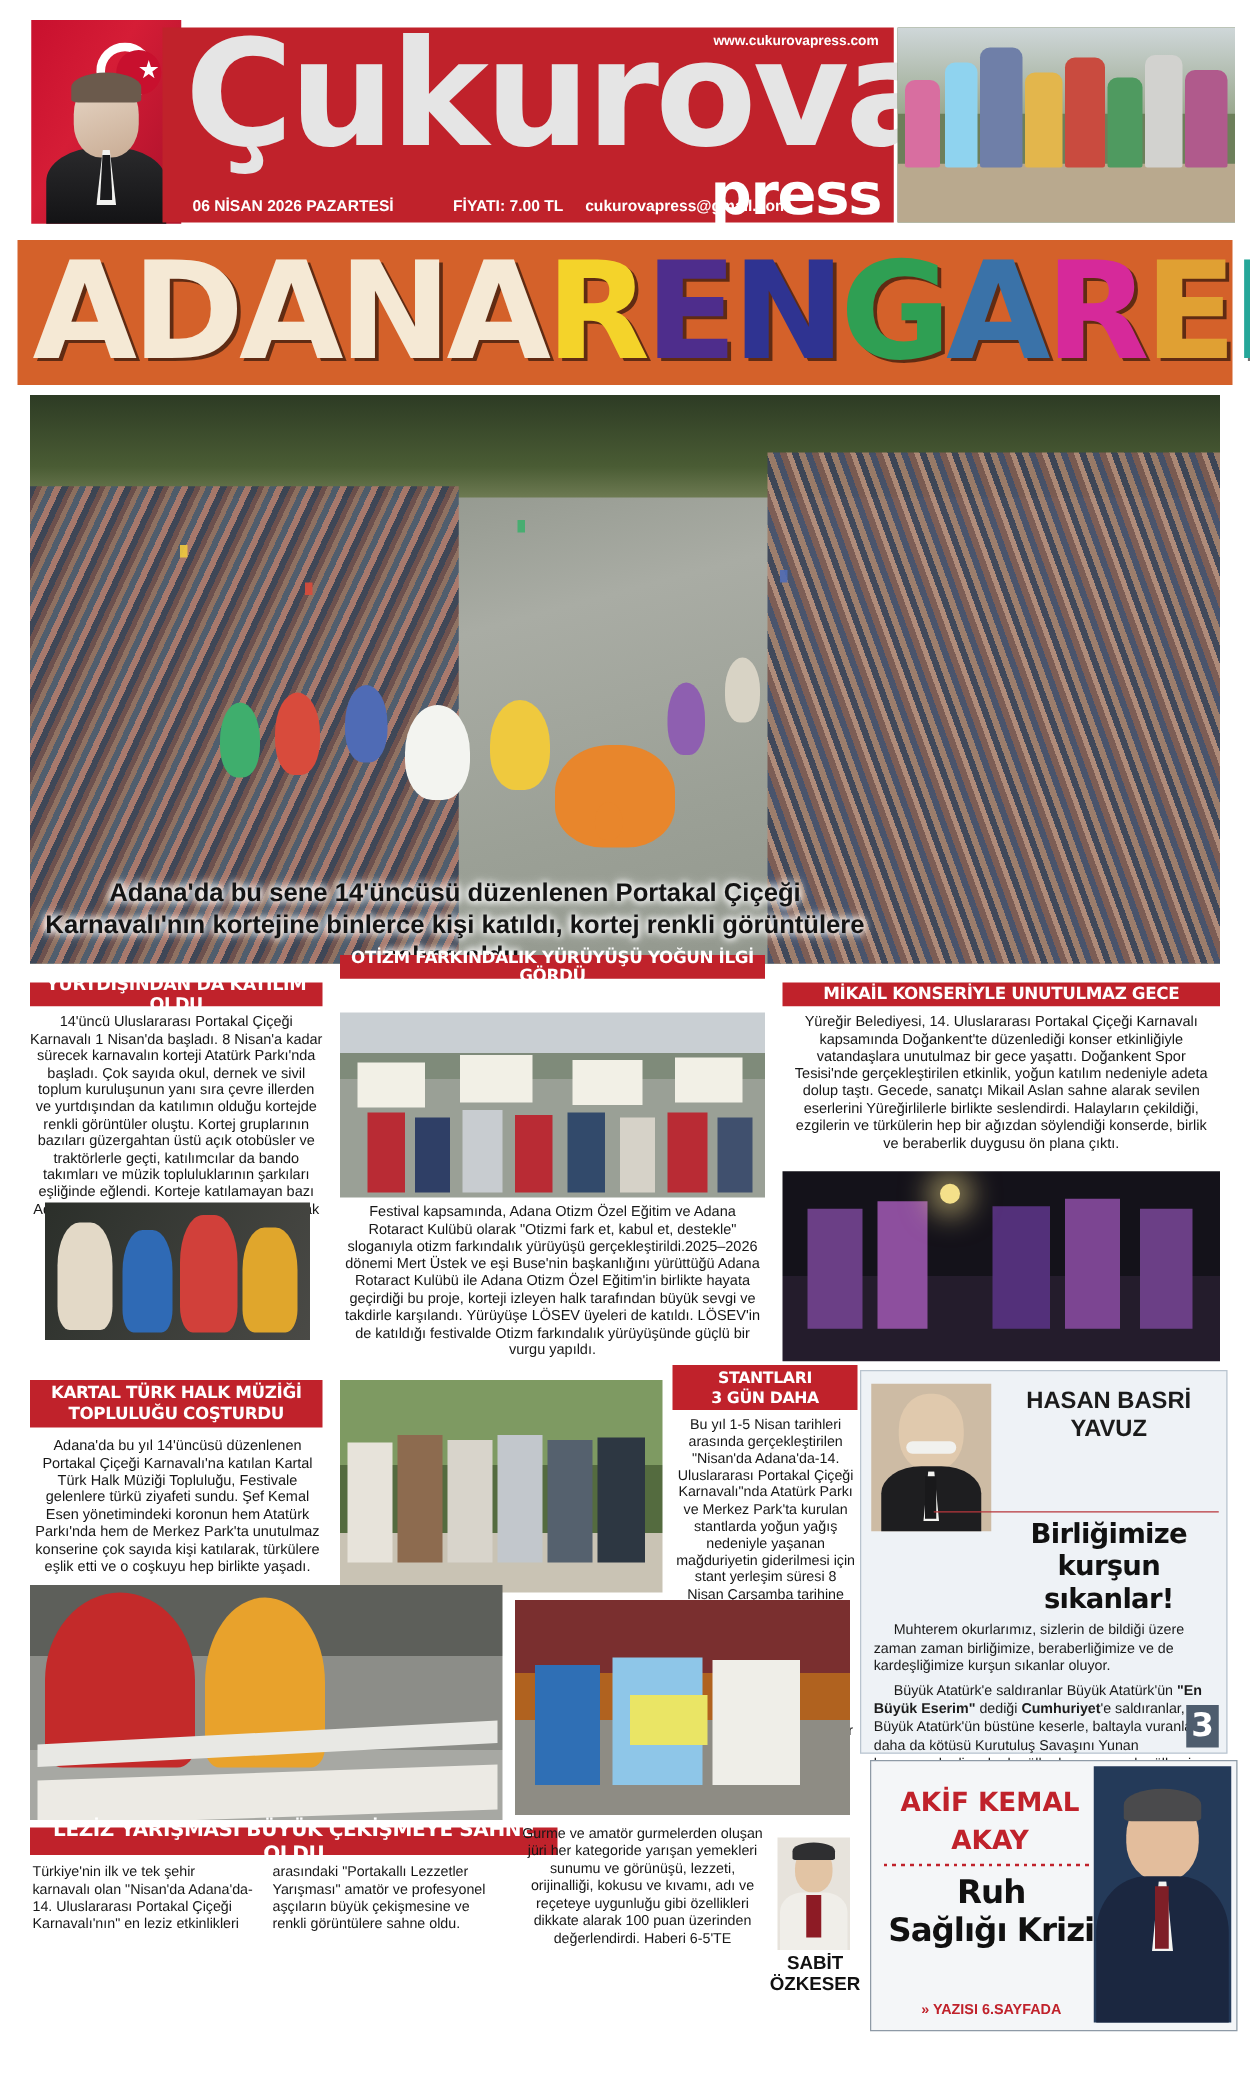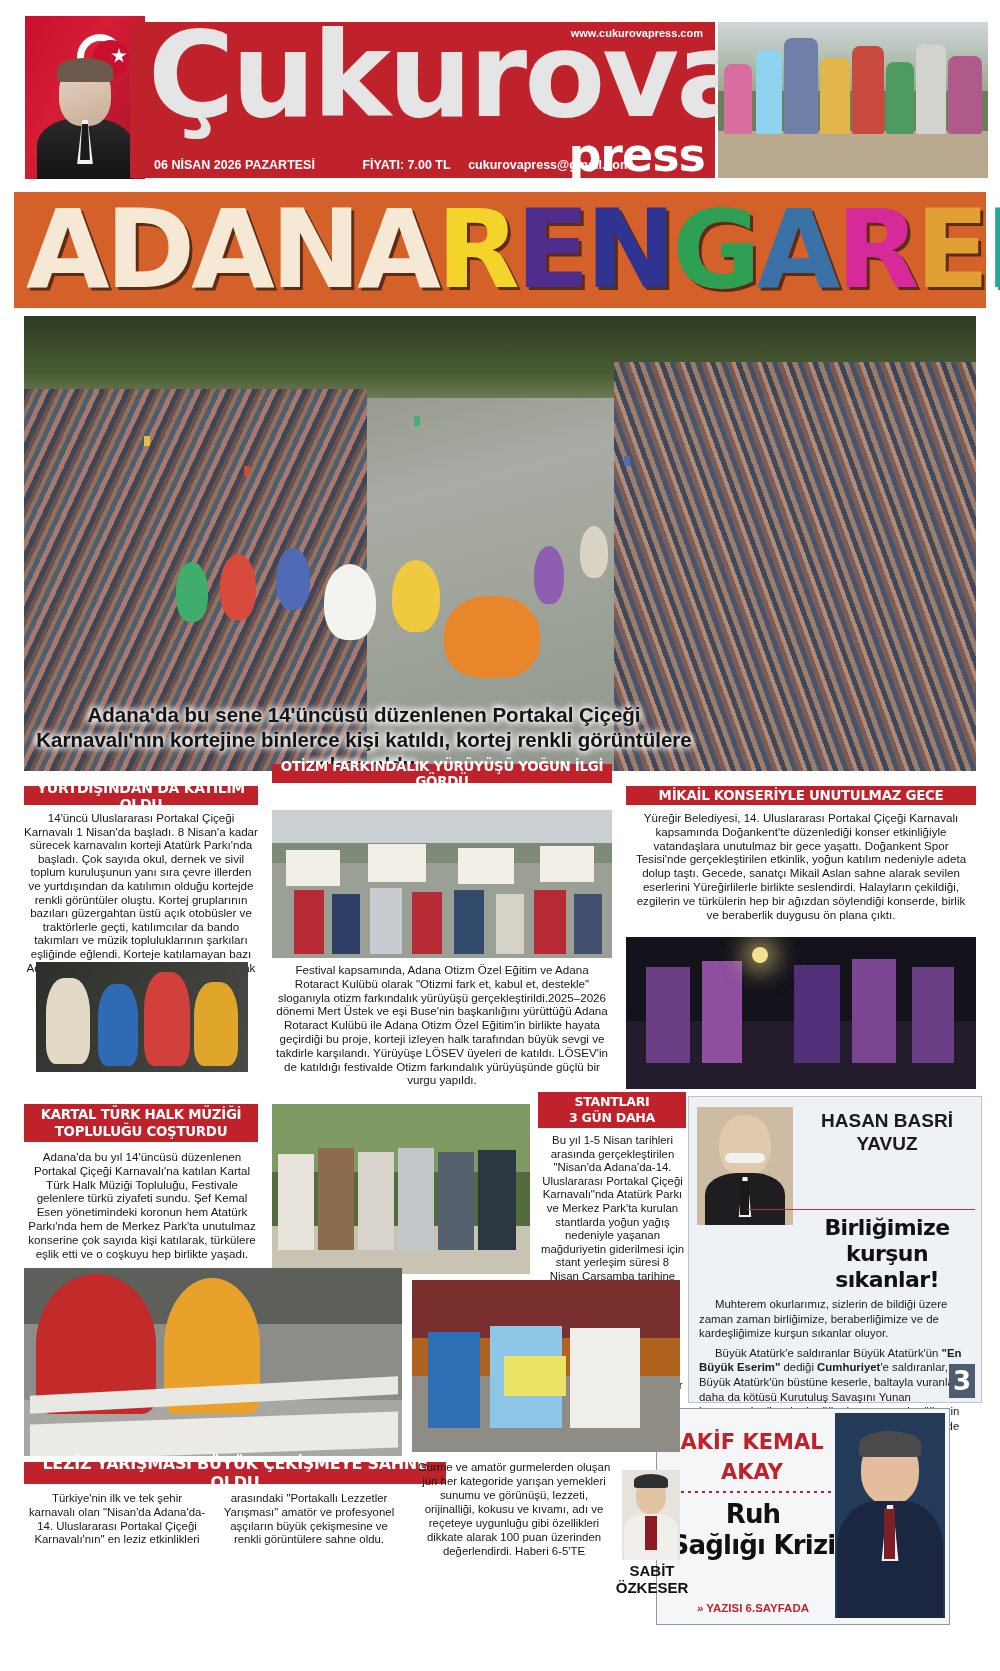--- a/index.html
+++ b/index.html
@@ -103,21 +103,21 @@
   .col1-rule{position:absolute;left:58px;top:112px;width:228px;height:1px;background:#b8373c;}
   .col1-title{position:absolute;left:110px;top:118px;width:176px;text-align:center;font-weight:bold;
      font-size:22px;line-height:26px;color:#111;font-family:"DejaVu Sans",sans-serif;letter-spacing:-.6px;}
   .col1-text{position:absolute;left:10px;top:200px;width:272px;font-size:11.4px;line-height:14.6px;
      color:#1a1a1a;text-align:left;}
   .pagenum{position:absolute;right:6px;bottom:4px;width:26px;height:34px;background:#4e5d6e;color:#fff;
      font-weight:bold;font-size:26px;display:flex;align-items:center;justify-content:center;
      font-family:"DejaVu Sans",sans-serif;}
 
   
-  .col2box{position:absolute;left:656px;top:1408px;width:292px;height:215px;background:#f4f6f8;
+  .col2box{position:absolute;left:696px;top:1408px;width:292px;height:215px;background:#f4f6f8;
      border:1px solid #8e9aa6;}
   .col2-name{position:absolute;left:10px;top:18px;width:170px;text-align:center;color:#c0222b;
      font-weight:bold;font-size:21px;line-height:30px;font-family:"DejaVu Sans",sans-serif;}
   .col2-portrait{position:absolute;right:4px;top:4px;width:110px;height:205px;overflow:hidden;background:#243a59;}
   .col2-dots{position:absolute;left:10px;top:82px;width:172px;height:2px;
      background:repeating-linear-gradient(90deg,#c0222b 0 3px,transparent 3px 7px);}
   .col2-title{position:absolute;left:8px;top:90px;width:176px;text-align:center;color:#111;
      font-weight:bold;font-size:26px;line-height:31px;font-family:"DejaVu Sans",sans-serif;letter-spacing:-.8px;}
   .col2-ref{position:absolute;left:8px;bottom:10px;width:176px;text-align:center;color:#c0222b;
      font-weight:bold;font-size:11.5px;}
@@ -315,21 +315,21 @@
     </div>
   </div>
 
   <div class="ph bl-photo" style="background:linear-gradient(180deg,#5d5f5a 0 30%,#8c8d88 30% 70%,#a7a8a3 70% 100%);">
     <div style="position:absolute;left:12px;top:6px;width:120px;height:140px;background:#c32a2a;border-radius:50% 50% 12% 12%;"></div>
     <div style="position:absolute;left:140px;top:10px;width:96px;height:136px;background:#e8a22c;border-radius:50% 50% 12% 12%;"></div>
     <div style="position:absolute;left:6px;top:118px;width:368px;height:18px;background:#e8e8e4;transform:skewY(-3deg);"></div>
     <div style="position:absolute;left:6px;top:150px;width:368px;height:36px;background:#eceae4;transform:skewY(-2deg);"></div>
   </div>
   <div class="rb bl-band">LEZİZ YARIŞMASI BÜYÜK  ÇEKİŞMEYE SAHNE OLDU</div>
-  <div class="body-txt bl-text" style="text-align:center;">
+  <div class="body-txt bl-text" style="text-align:left;">
     <span class="bl-col">Türkiye'nin ilk ve tek şehir karnavalı olan "Nisan'da Adana'da-14. Uluslararası Portakal Çiçeği Karnavalı'nın" en leziz etkinlikleri</span><span class="bl-col" style="margin-left:14px;">arasındaki "Portakallı Lezzetler Yarışması" amatör ve profesyonel aşçıların büyük çekişmesine ve renkli görüntülere sahne oldu.</span>
   </div>
 
   <div class="ph bm-photo" style="background:linear-gradient(180deg,#7a2f2f 0 34%,#b0621f 34% 56%,#8e8c84 56% 100%);">
     <div style="position:absolute;left:16px;top:52px;width:52px;height:96px;background:#2f6fb5;"></div>
     <div style="position:absolute;left:78px;top:46px;width:72px;height:102px;background:#8ec6e8;"></div>
     <div style="position:absolute;left:158px;top:48px;width:70px;height:100px;background:#efeee8;"></div>
     <div style="position:absolute;left:92px;top:76px;width:62px;height:40px;background:#eae565;"></div>
   </div>
   <div class="body-txt bm-text">Gurme ve amatör gurmelerden oluşan jüri her kategoride yarışan yemekleri sunumu ve görünüşü, lezzeti, orijinalliği, kokusu ve kıvamı, adı ve reçeteye uygunluğu gibi özellikleri dikkate alarak 100 puan üzerinden değerlendirdi. Haberi 6-5'TE</div>

